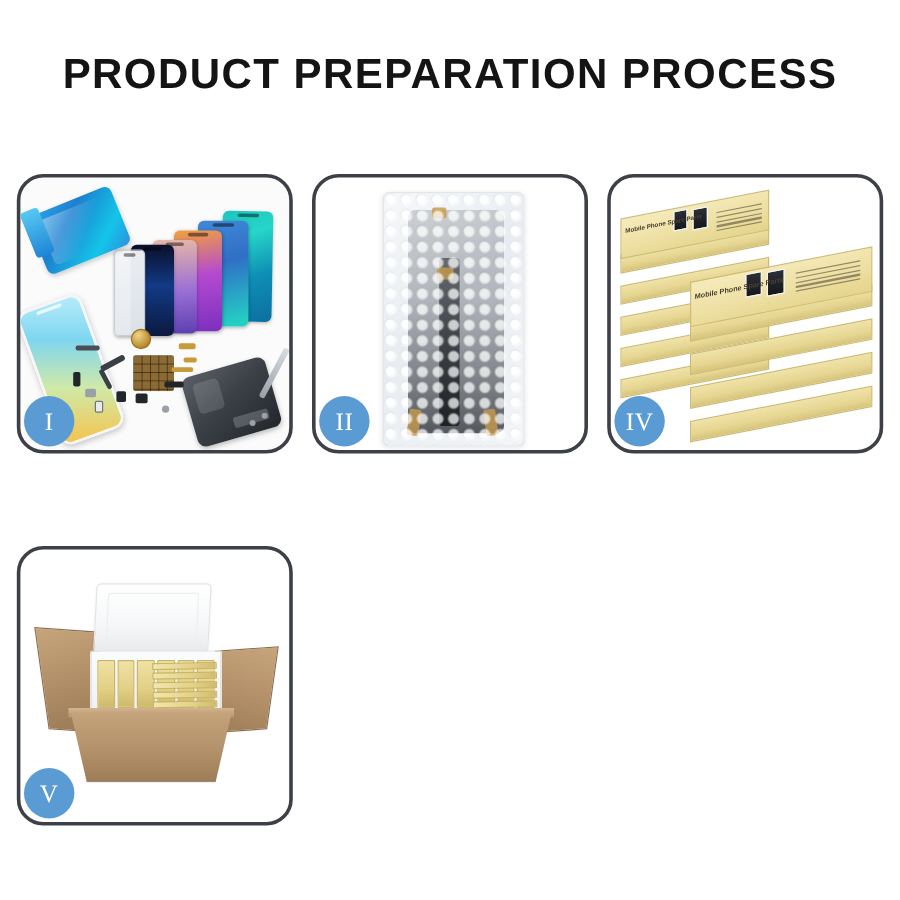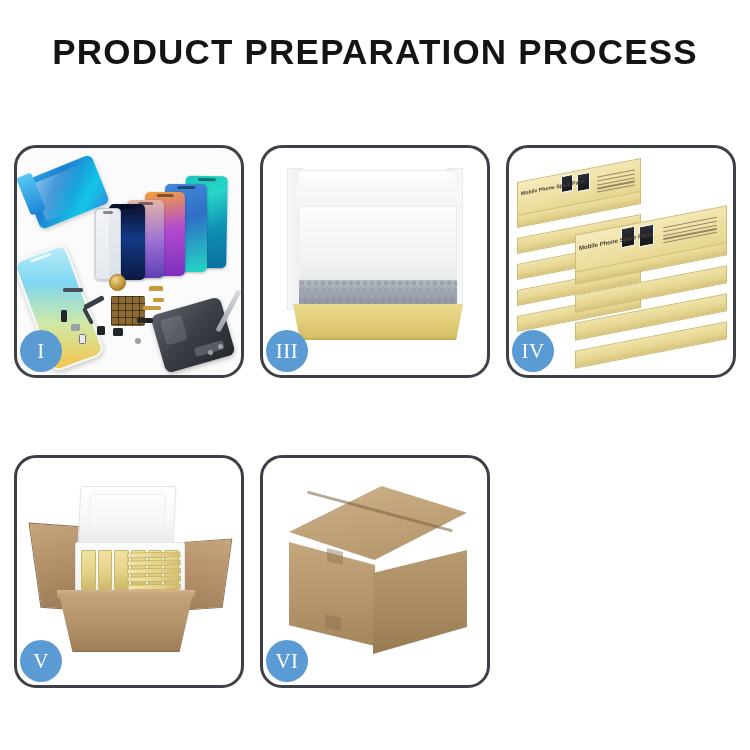--- a/index.html
+++ b/index.html
@@ -18,21 +18,21 @@
     width: 750px;
     height: 750px;
     background: #ffffff;
   }
 
   
   .header {
     position: absolute;
     top: 0; left: 0;
     width: 750px;
-    padding-top: 32px;
+    padding-top: 42px;
     text-align: center;
   }
   .title {
     font-family: "Liberation Sans", sans-serif;
     font-size: 35px;
     font-weight: 700;
     letter-spacing: 1.2px;
     color: #141414;
     line-height: 40px;
     white-space: nowrap;
@@ -550,32 +550,35 @@
           <span class="part dark" style="top:170px;left:120px;width:16px;height:5px;"></span>
           <span class="part gold" style="top:158px;left:126px;width:18px;height:4px;"></span>
           <span class="part light" style="top:190px;left:118px;width:6px;height:6px;border-radius:50%;"></span>
           <span class="part light" style="top:196px;right:18px;width:5px;height:5px;border-radius:50%;"></span>
           <span class="part light" style="top:202px;right:28px;width:5px;height:5px;border-radius:50%;"></span>
         </div>
         <div class="badge">I</div>
       </div>
     </div>
 
-
-    <div class="panel p3">
+    <div class="panel p2">
       <div class="panel-stage">
-        <div class="box3-lsideflap"></div>
-        <div class="box3-rsideflap"></div>
-        <div class="box3-lid"></div>
-        <div class="box3-foamback"></div>
-        <div class="box3-foampad"></div>
-        <div class="box3-front"></div>
-        <div class="badge">III</div>
+        <div class="bubble-bag">
+          <div class="bb-screen"></div>
+          <div class="bb-flex"></div>
+          <div class="bb-gold-a"></div>
+          <div class="bb-gold-b"></div>
+          <div class="bb-gold-c"></div>
+          <div class="bb-gold-d"></div>
+          <div class="bb-overlay"></div>
+        </div>
+        <div class="badge">II</div>
       </div>
     </div>
+
 
     <div class="panel p4">
       <div class="panel-stage">
         <div class="stack">
           <div class="rbox rb-l5"></div>
           <div class="rbox rb-l4"></div>
           <div class="rbox rb-l3"></div>
           <div class="rbox rb-l2"></div>
           <div class="rbox rb-l1"></div>
           <div class="rtop rtop-back"></div>
@@ -630,26 +633,15 @@
           <span></span>
           <span></span>
           <span></span>
         </div>
         <div class="v-body-rim"></div>
         <div class="v-body"></div>
         <div class="badge">V</div>
       </div>
     </div>
 
-    <div class="panel p6">
-      <div class="panel-stage">
-        <div class="c-top"></div>
-        <div class="c-seam"></div>
-        <div class="c-left"></div>
-        <div class="c-right"></div>
-        <div class="c-tape ct-1"></div>
-        <div class="c-tape ct-2"></div>
-        <div class="badge">VI</div>
-      </div>
-    </div>
 
   </div>
 </div>
 
 </body></html>

